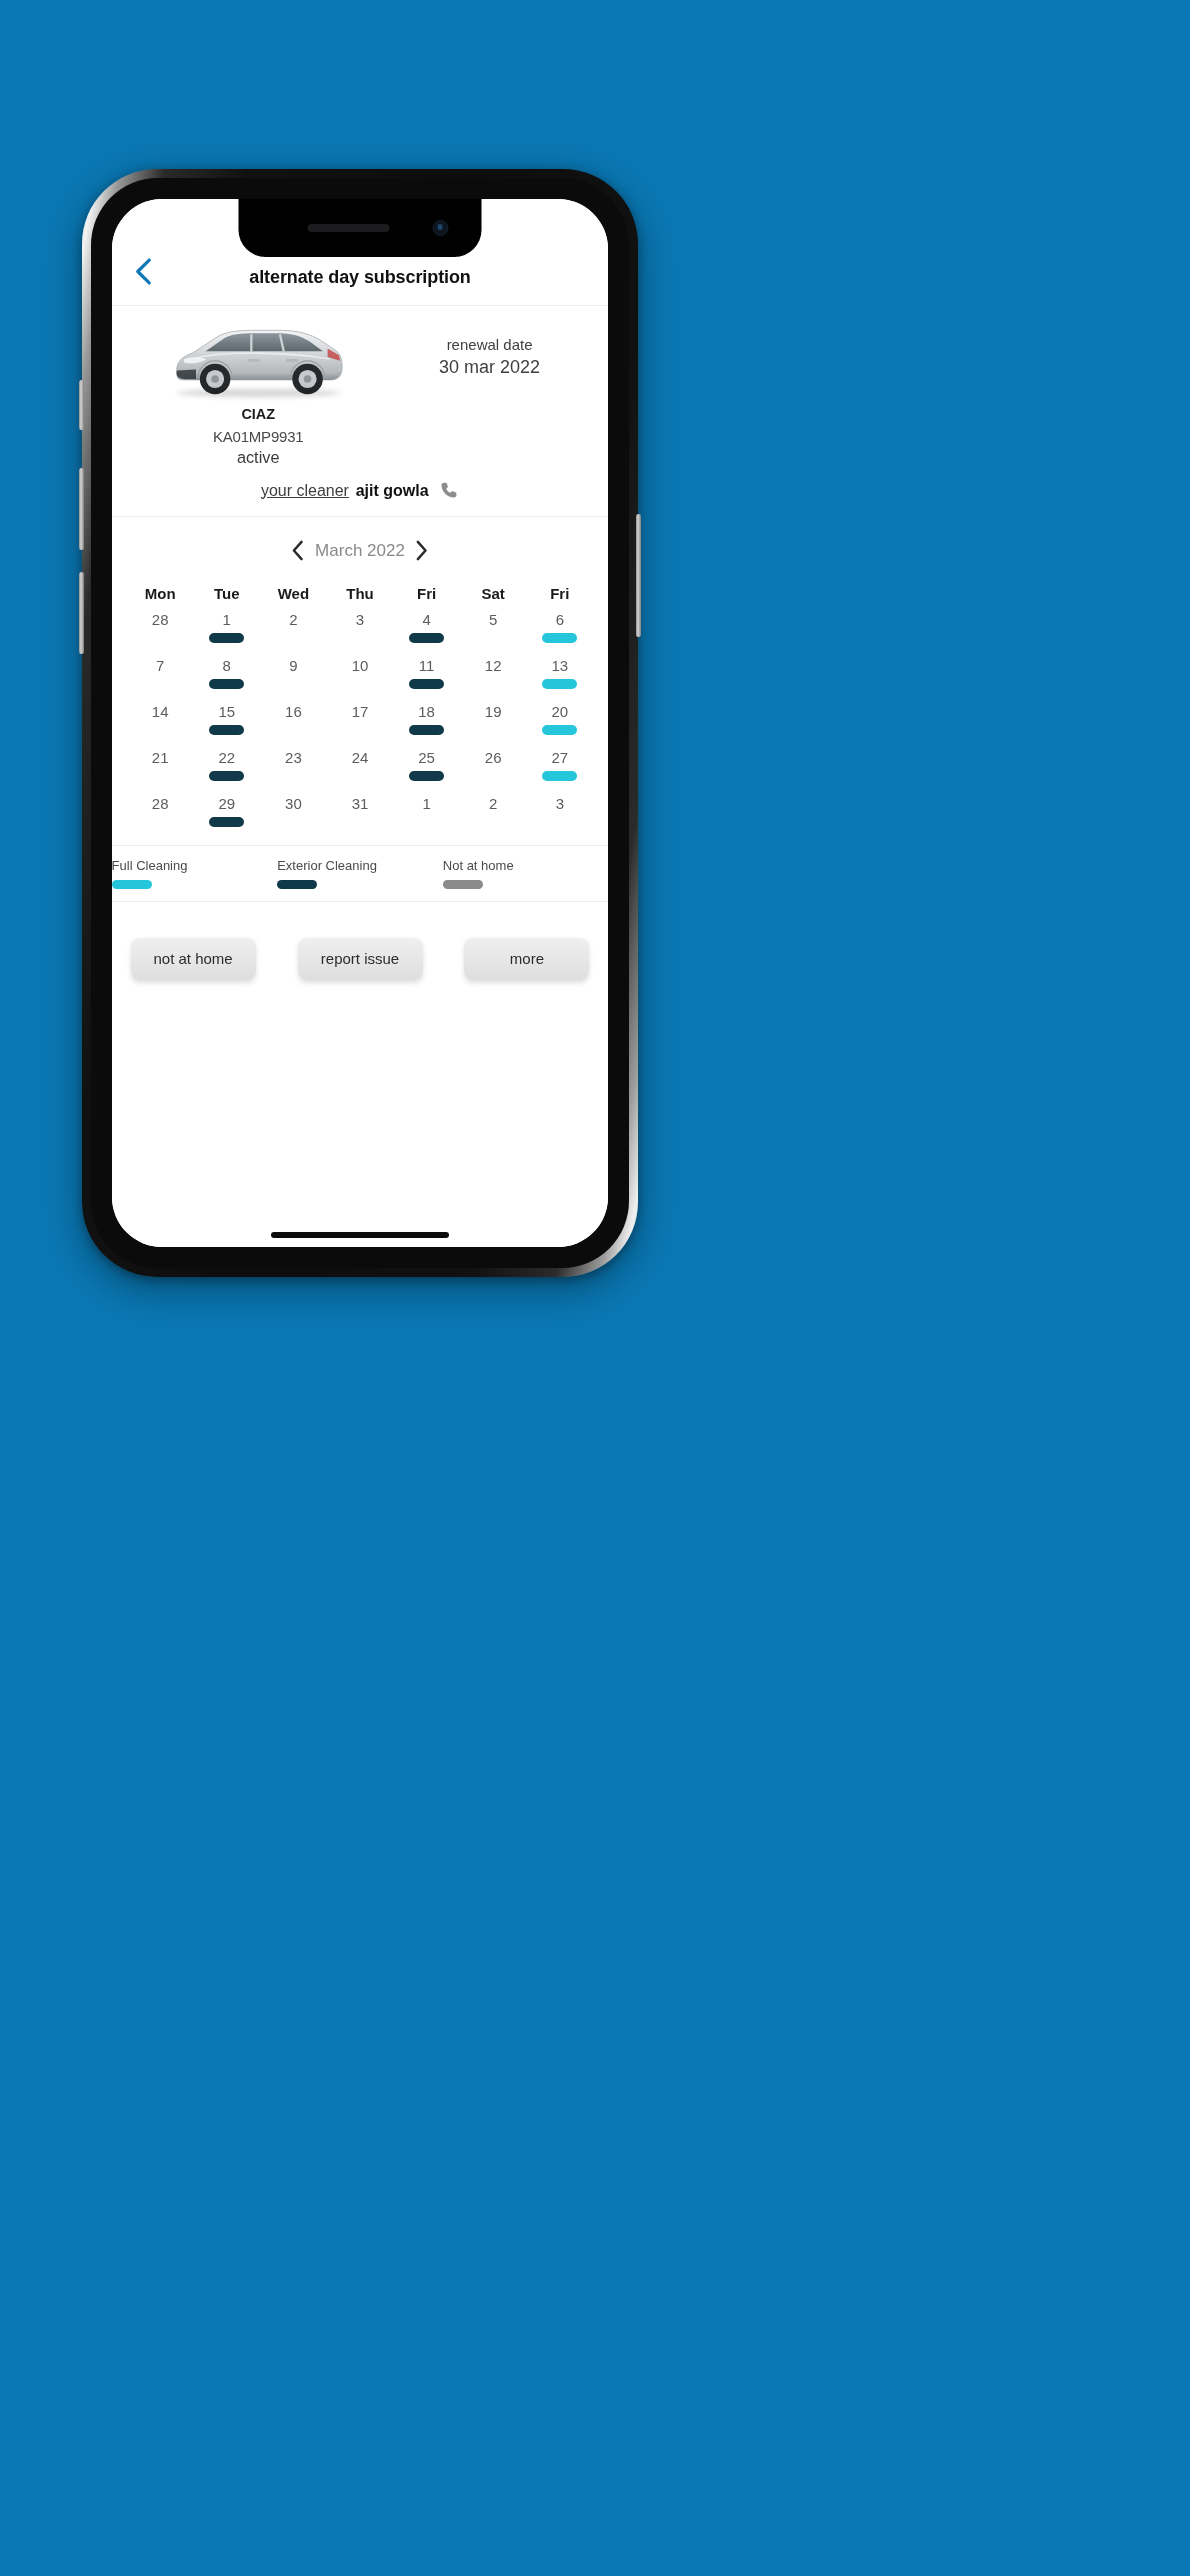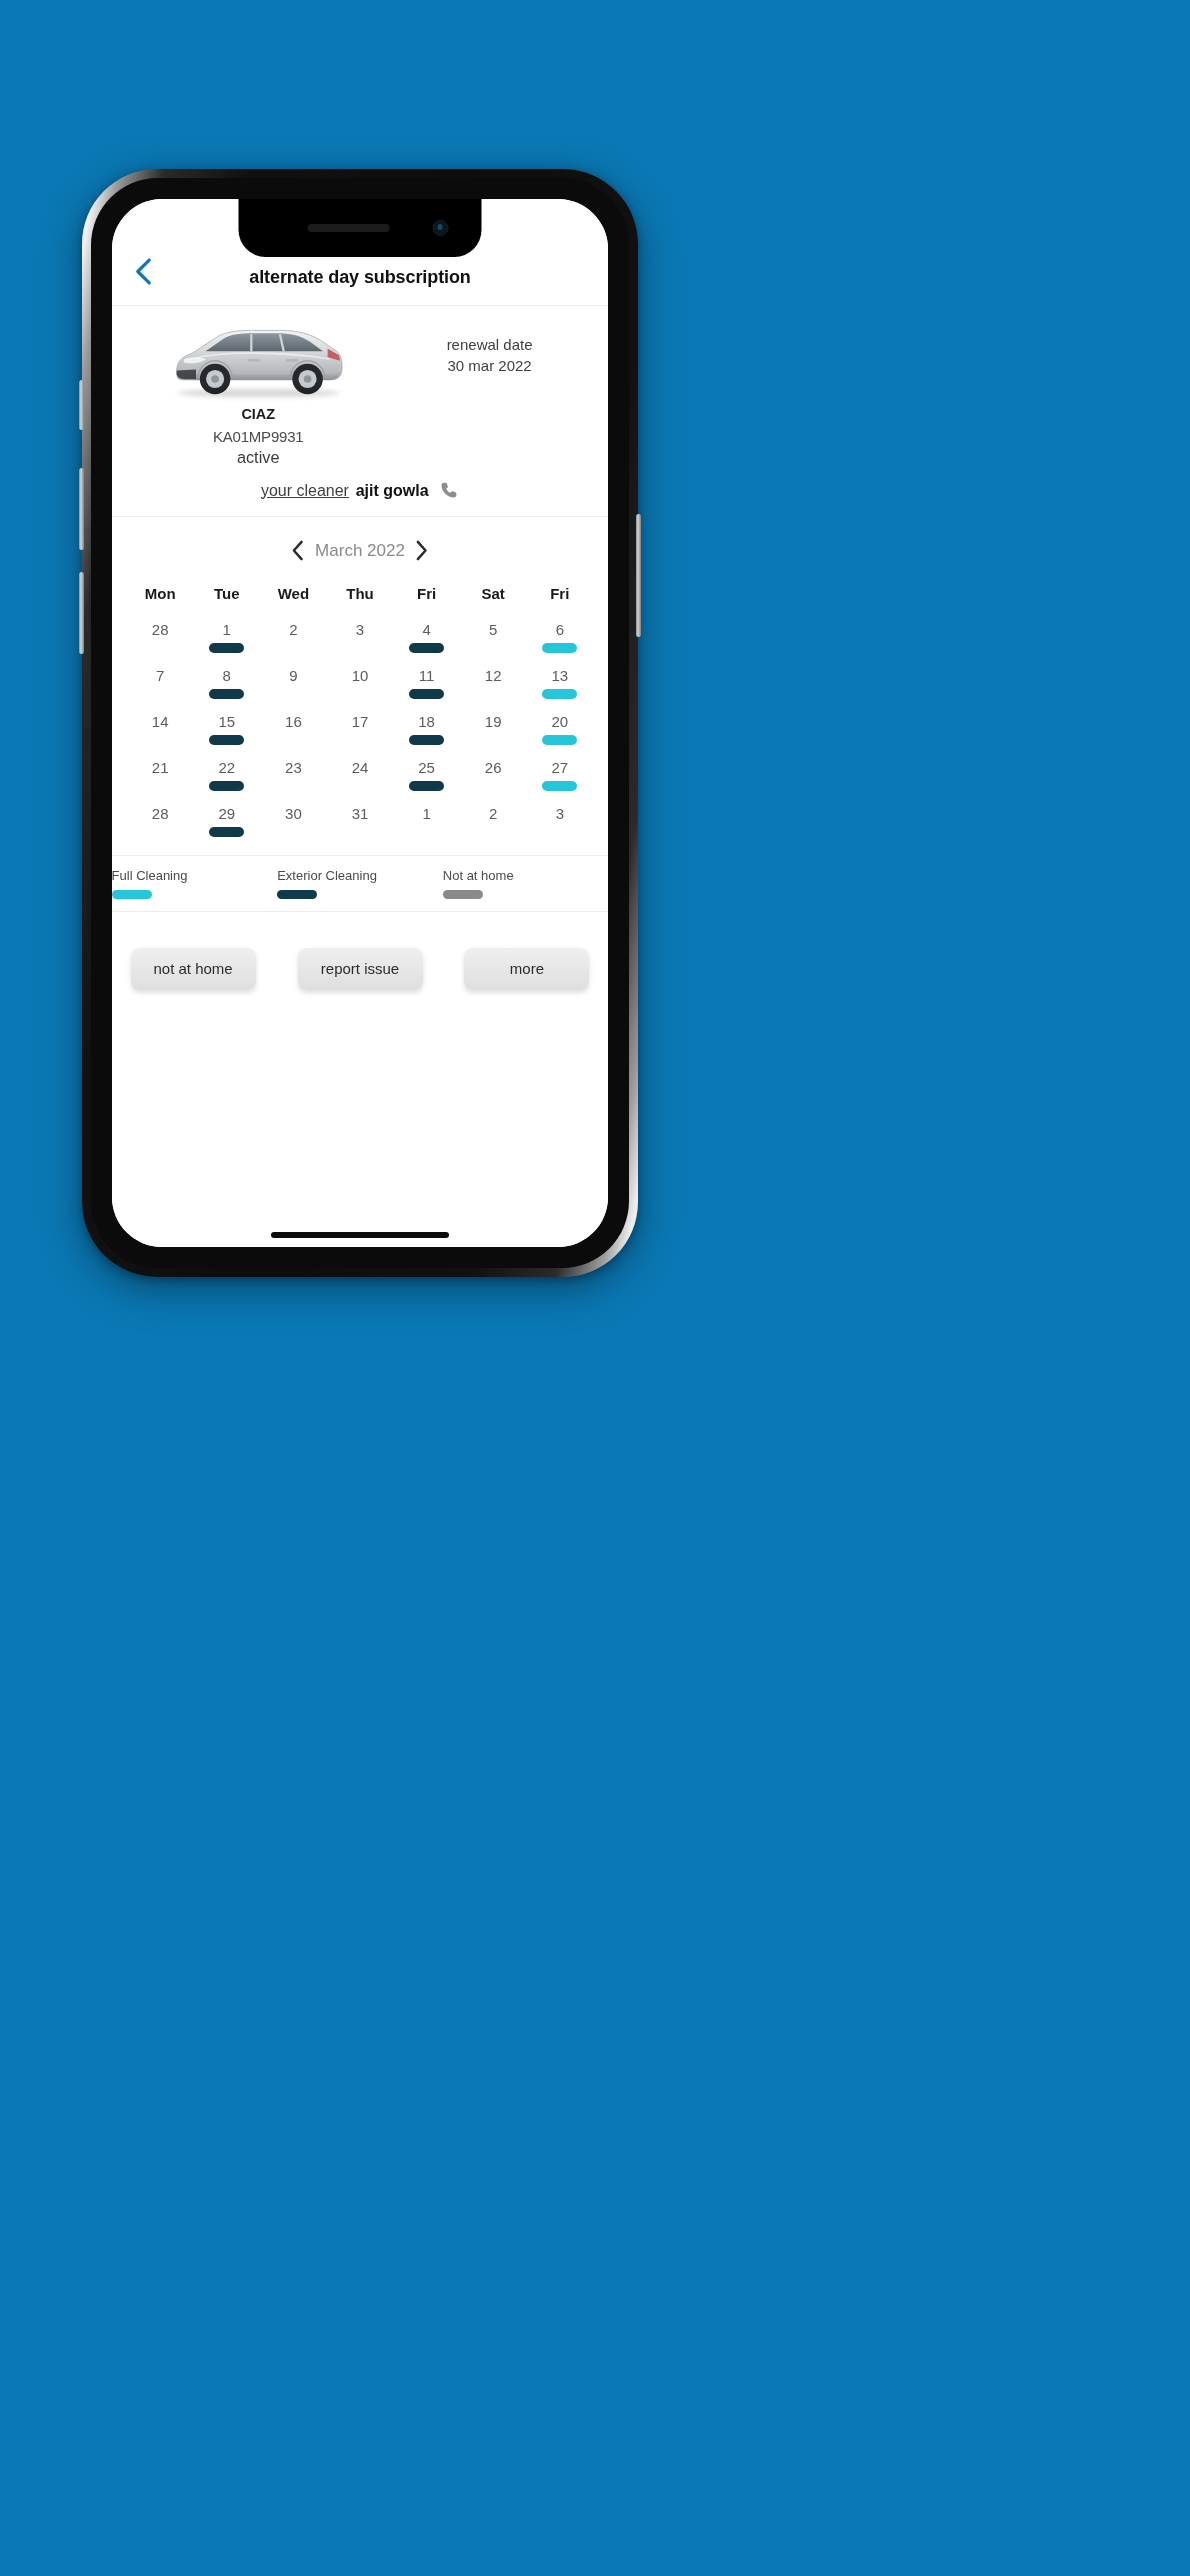--- a/index.html
+++ b/index.html
@@ -194,21 +194,21 @@
     width: 44%;
     padding-top: 23px;
     text-align: center;
   }
   #renewal-label {
     font-size: 15px;
     color: #3f3f3f;
   }
   #renewal-date {
     margin-top: 3.8px;
-    font-size: 15px;
+    font-size: 18px;
     color: #3f3f3f;
   }
 
   
   #cleaner-row {
     display: flex;
     align-items: center;
     justify-content: center;
     gap: 6.7px;
     padding: 13.4px 0 15.3px 0;
@@ -236,21 +236,21 @@
     font-size: 17px;
     color: #8a8a8a;
   }
 
   
   #calendar { padding: 0 15.3px; flex: 0 0 auto; }
   .cal-row {
     display: grid;
     grid-template-columns: repeat(7, 1fr);
   }
-  #weekday-row { margin-bottom: 10px; }
+  #weekday-row { margin-bottom: 0; }
   .weekday {
     text-align: center;
     font-size: 15px;
     font-weight: bold;
     color: #1a1a1a;
     padding: 5.8px 0 3.8px 0;
   }
   .day-cell {
     height: 46px;
     display: flex;

